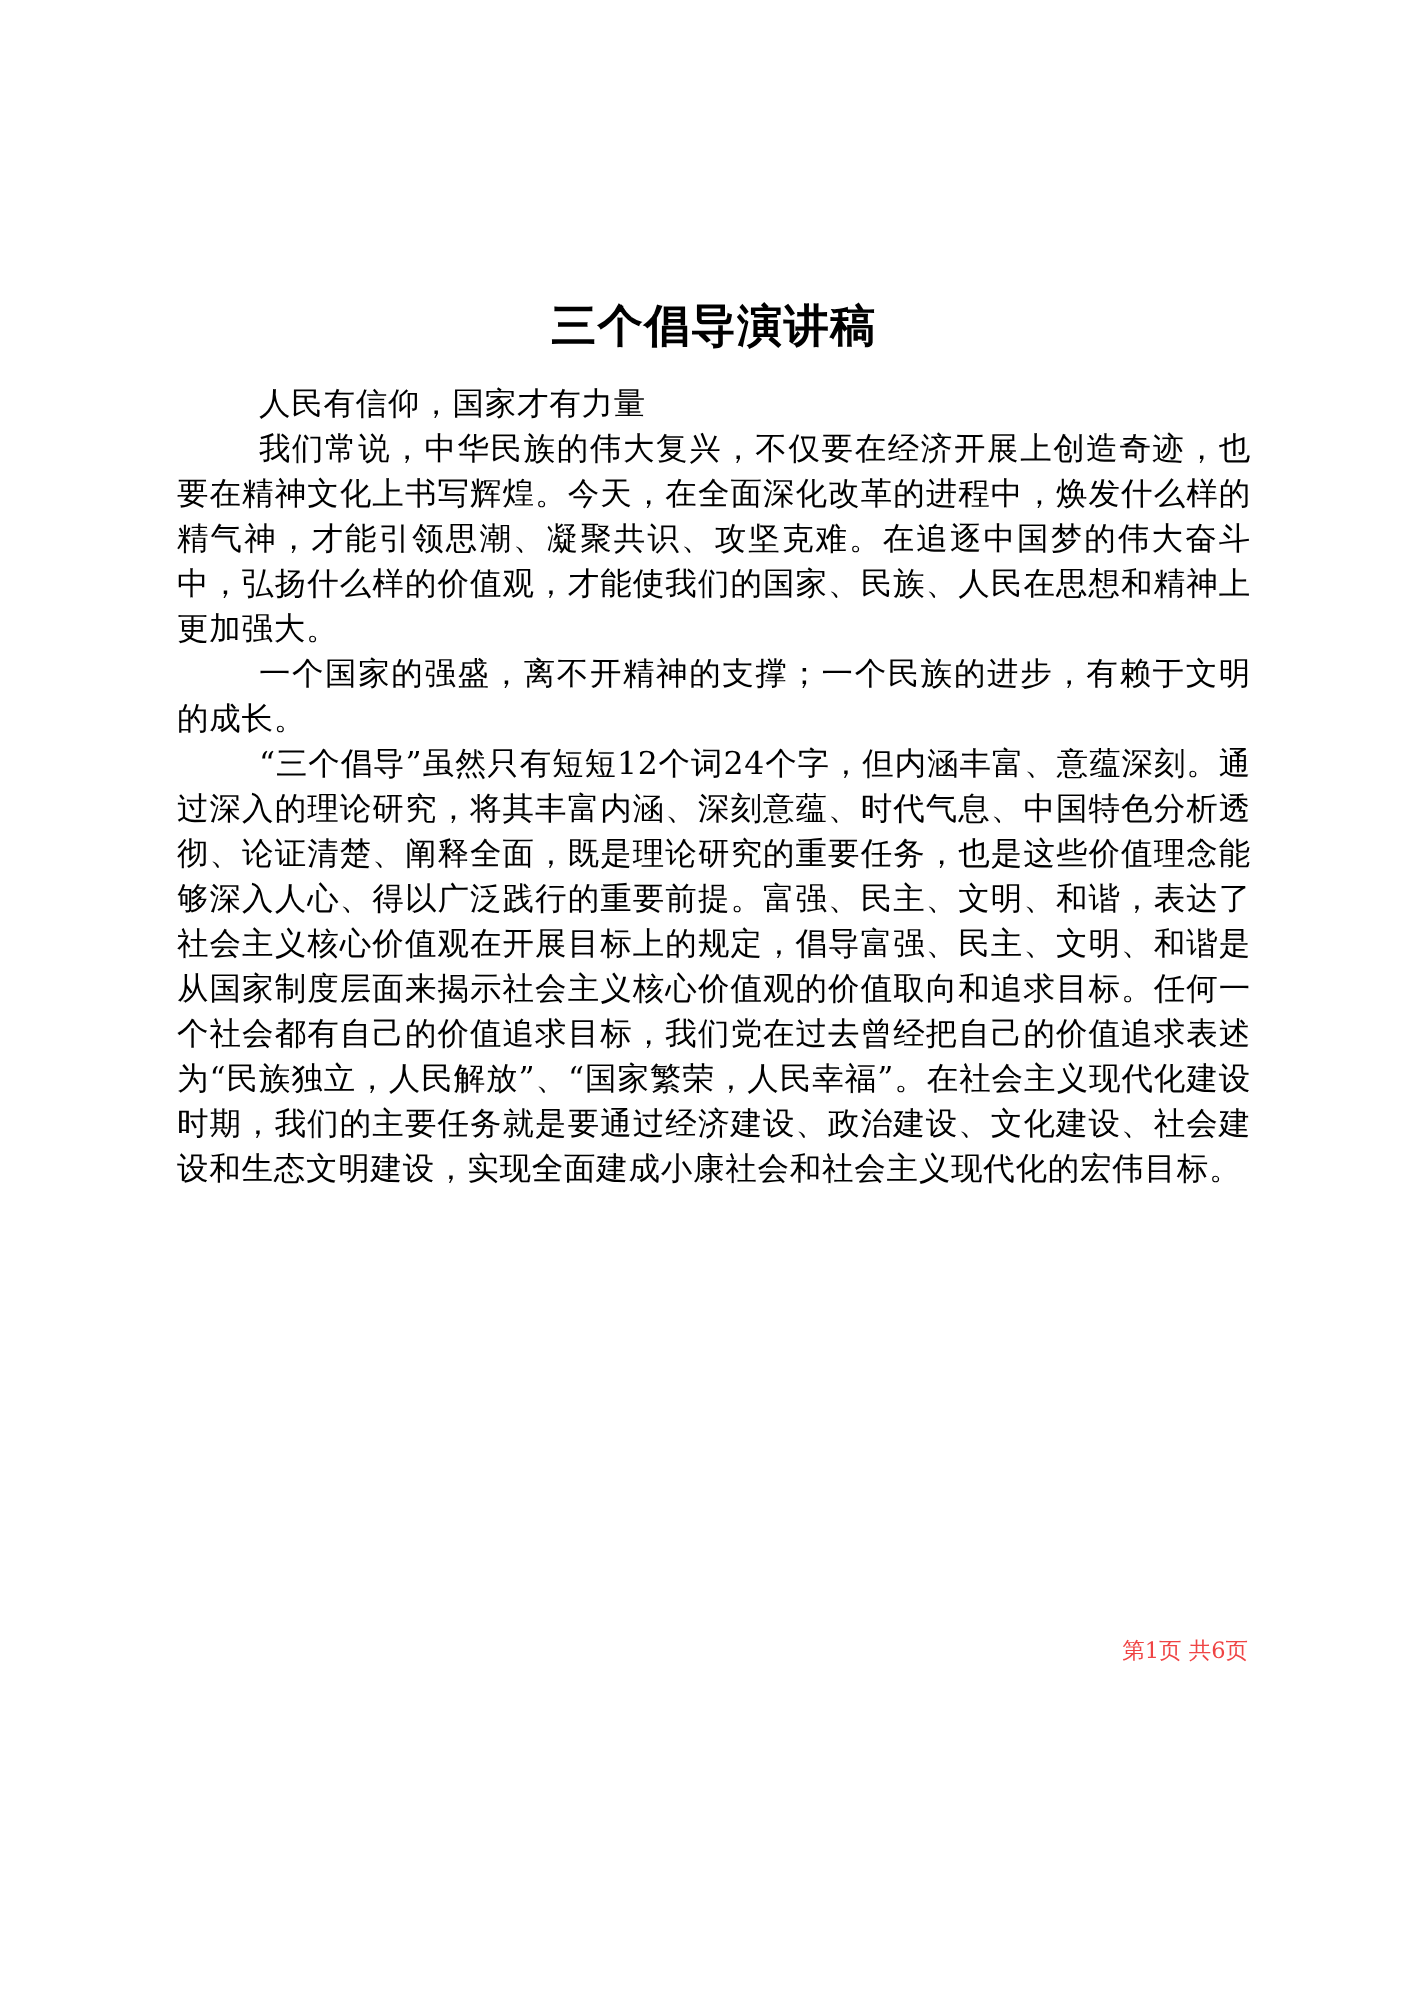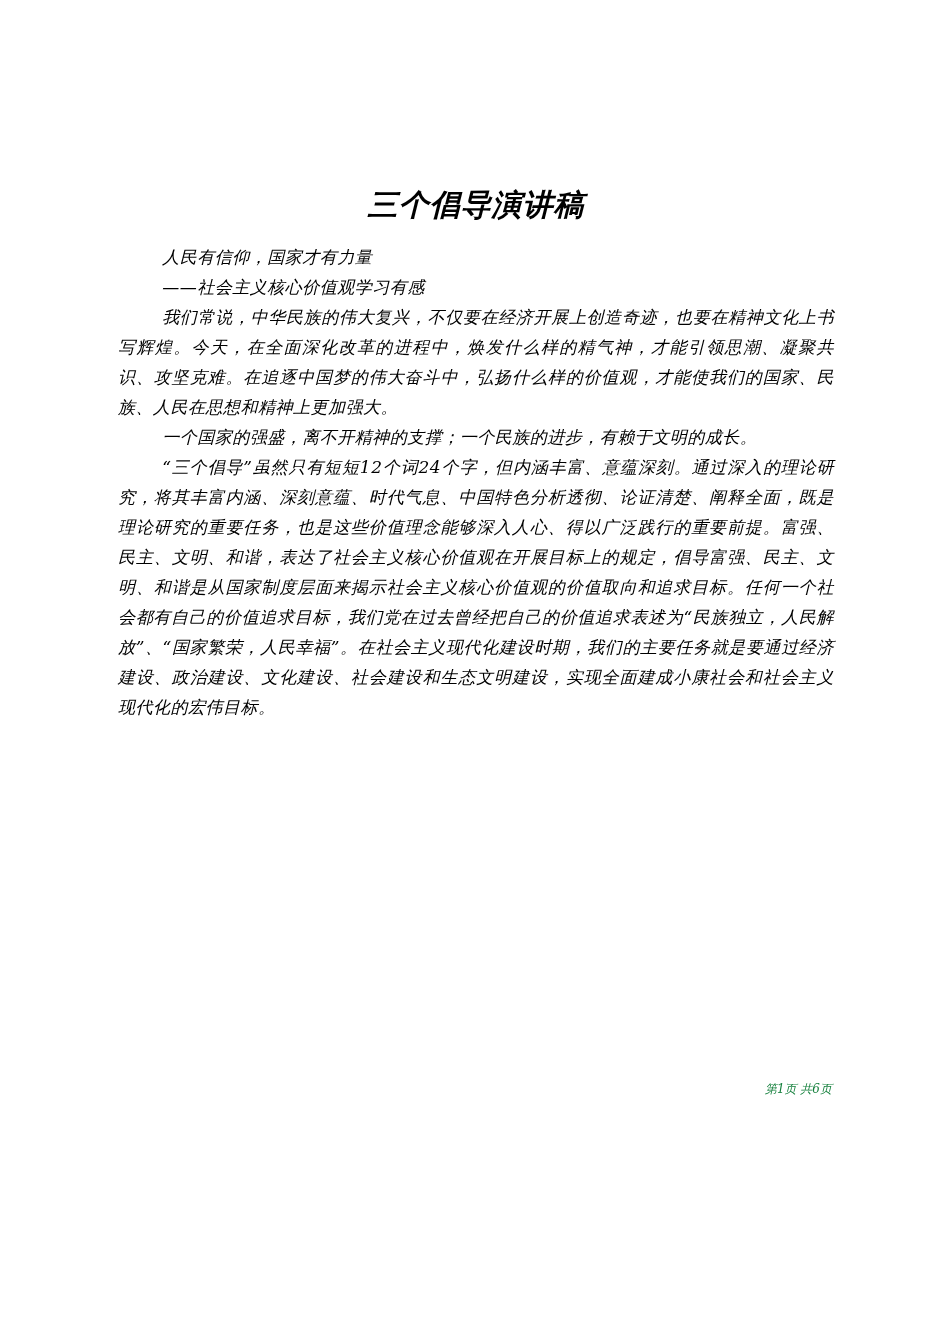--- a/index.html
+++ b/index.html
@@ -5,69 +5,67 @@
   * { box-sizing: border-box; }
   html, body {
     margin: 0;
     padding: 0;
     background: #ffffff;
   }
   .page {
     position: relative;
     width: 950px;
     height: 1196px;
-    margin: 2px auto;
+    margin: 14px auto;
     background: #ffffff;
     color: #000000;
     font-family: "DejaVu Serif", "Liberation Serif", serif;
     overflow: hidden;
-    font-style: italic;
   }
   .content {
     position: absolute;
     left: 118px;
     right: 116px;
     top: 183px;
   }
   .doc-title {
     margin: 0 0 16px 0;
     text-align: center;
     font-size: 30px;
     font-weight: bold;
     letter-spacing: 1px;
     font-family: "DejaVu Serif", "Liberation Serif", serif;
   }
   .doc-body p.para {
     margin: 0;
-    font-size: 17px;
+    font-size: 21px;
     line-height: 30px;
     text-align: justify;
     text-justify: inter-ideograph;
     text-indent: 2.6em;
     word-break: break-all;
     letter-spacing: 0.5px;
   }
   .page-footer {
     position: absolute;
     right: 118px;
     bottom: 100px;
-    font-size: 12px;
+    font-size: 15px;
     font-family: "DejaVu Serif", "Liberation Serif", serif;
-    color: #15803d;
+    color: #ef4444;
   }
 </style>
 </head>
 <body>
 
 <div class="page">
   <div class="content">
     <h1 class="doc-title">三个倡导演讲稿</h1>
     <div class="doc-body">
       <p class="para">人民有信仰，国家才有力量</p>
-      <p class="para">——社会主义核心价值观学习有感</p>
       <p class="para">我们常说，中华民族的伟大复兴，不仅要在经济开展上创造奇迹，也要在精神文化上书写辉煌。今天，在全面深化改革的进程中，焕发什么样的精气神，才能引领思潮、凝聚共识、攻坚克难。在追逐中国梦的伟大奋斗中，弘扬什么样的价值观，才能使我们的国家、民族、人民在思想和精神上更加强大。</p>
       <p class="para">一个国家的强盛，离不开精神的支撑；一个民族的进步，有赖于文明的成长。</p>
       <p class="para">“三个倡导”虽然只有短短12个词24个字，但内涵丰富、意蕴深刻。通过深入的理论研究，将其丰富内涵、深刻意蕴、时代气息、中国特色分析透彻、论证清楚、阐释全面，既是理论研究的重要任务，也是这些价值理念能够深入人心、得以广泛践行的重要前提。富强、民主、文明、和谐，表达了社会主义核心价值观在开展目标上的规定，倡导富强、民主、文明、和谐是从国家制度层面来揭示社会主义核心价值观的价值取向和追求目标。任何一个社会都有自己的价值追求目标，我们党在过去曾经把自己的价值追求表述为“民族独立，人民解放”、“国家繁荣，人民幸福”。在社会主义现代化建设时期，我们的主要任务就是要通过经济建设、政治建设、文化建设、社会建设和生态文明建设，实现全面建成小康社会和社会主义现代化的宏伟目标。</p>
     </div>
   </div>
   <div class="page-footer">
     <span>第1页  共6页</span>
   </div>
 </div>
 

